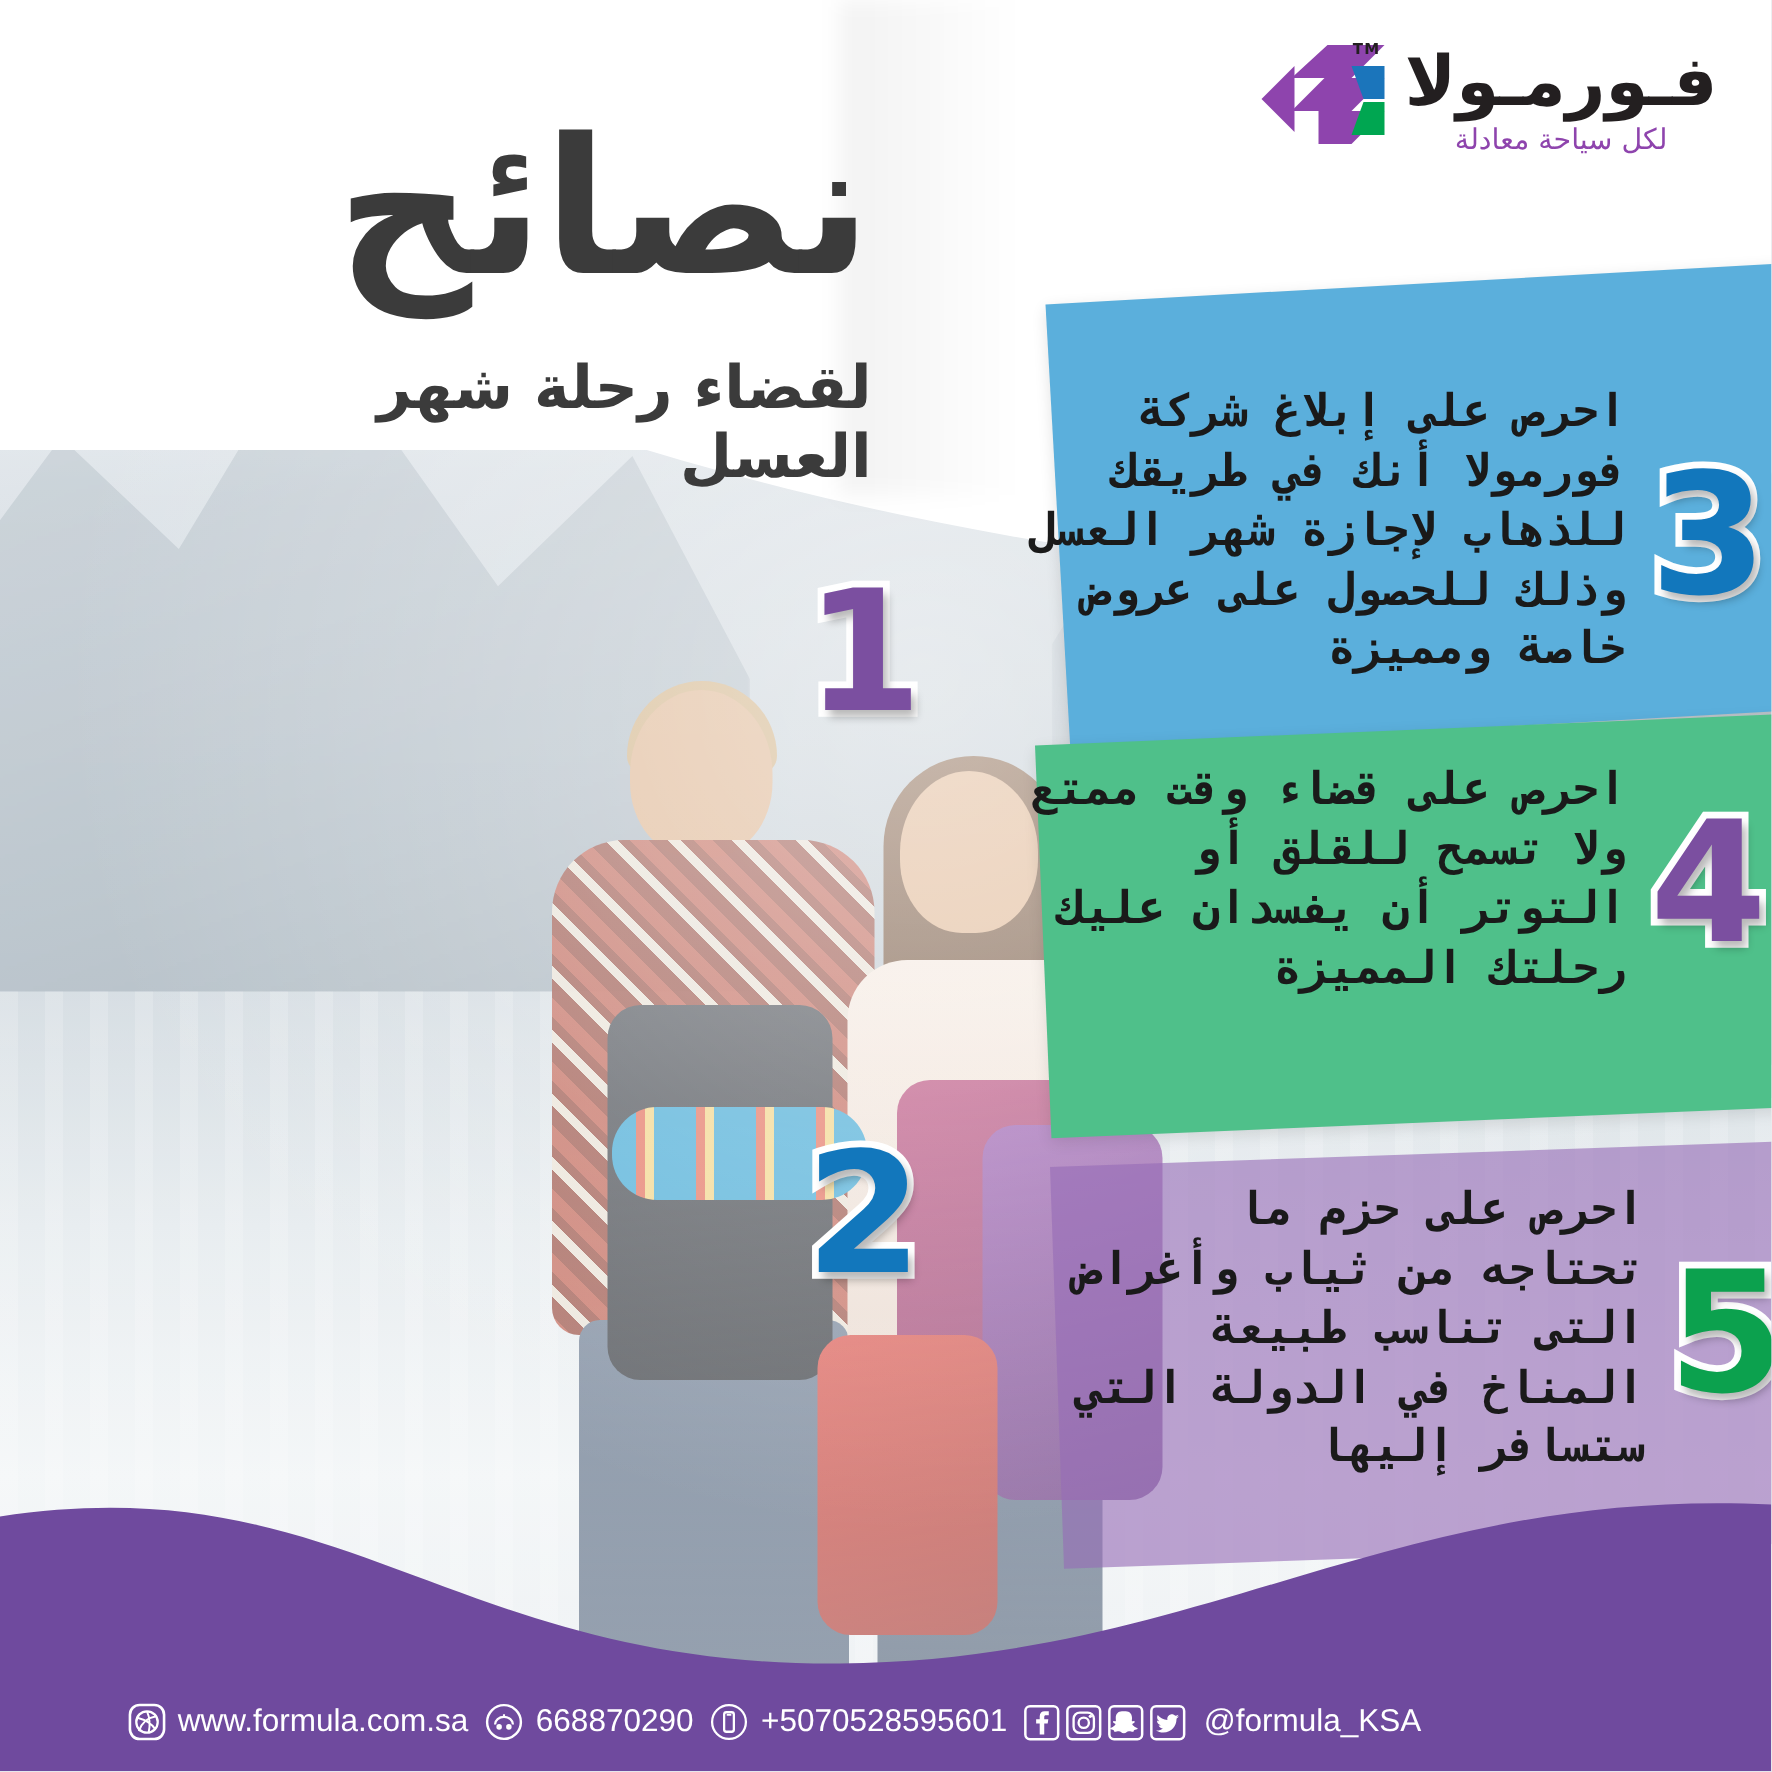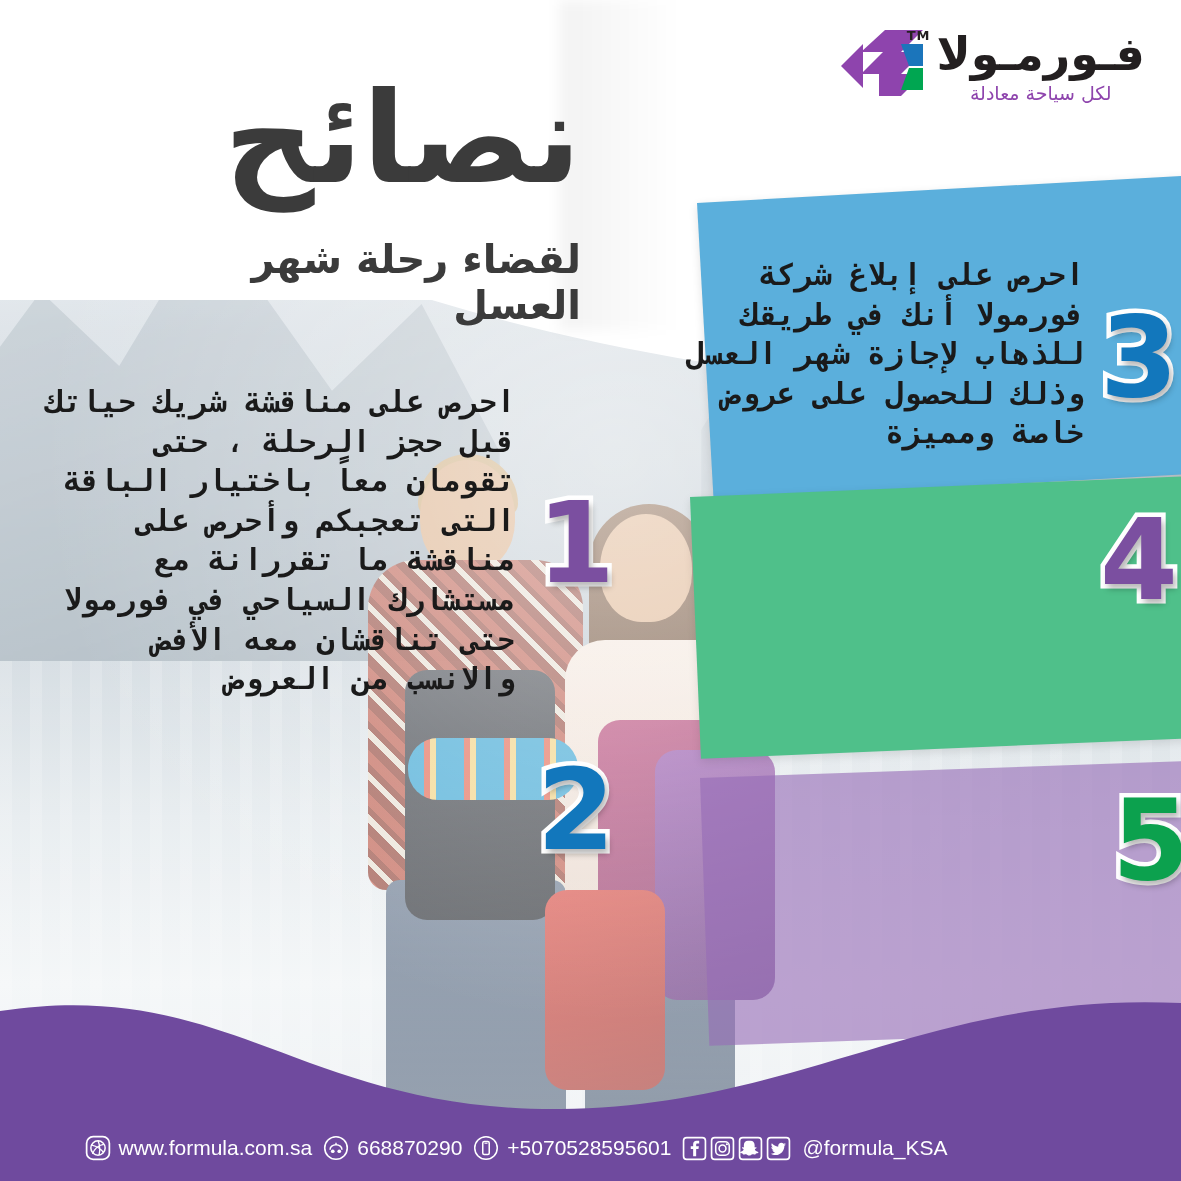--- a/index.html
+++ b/index.html
@@ -98,21 +98,21 @@
   .bottom-wave{
     position:absolute;left:0;bottom:0;width:1181px;height:200px;
     overflow:hidden;
   }
   .bottom-wave svg{display:block;width:1181px;height:200px;}
 
   
   .logo{position:absolute;right:36px;top:28px;display:flex;align-items:center;gap:12px;}
   .logo-text{text-align:center;direction:rtl;}
   .logo-word{position:relative;font-size:46px;font-weight:700;color:#231f20;line-height:1;letter-spacing:1px;white-space:nowrap;}
-  .logo-tm{position:absolute;right:100%;top:-2px;margin-right:6px;font-size:13px;color:#231f20;font-weight:700;}
+  .logo-tm{position:absolute;right:100%;top:-2px;margin-right:16px;font-size:10px;color:#231f20;font-weight:700;}
   .logo-tag{margin-top:5px;font-size:19px;color:#8e44ad;font-weight:400;white-space:nowrap;}
   .logo-mark{width:86px;height:78px;flex:0 0 auto;}
 
   
   .headline{position:absolute;right:600px;top:76px;width:450px;text-align:right;}
   .title{font-size:126px;line-height:1;font-weight:700;color:#3b3b3b;letter-spacing:-1px;}
   .subtitle{margin-top:34px;font-size:40px;font-weight:600;color:#3b3b3b;}
 
   
   .tip{position:absolute;display:flex;align-items:center;}
@@ -231,38 +231,39 @@
     <div class="title">نصائح</div>
     <div class="subtitle">لقضاء رحلة شهر العسل</div>
   </div>
 
   <div class="panel panel-3"></div>
   <div class="panel panel-4"></div>
   <div class="panel panel-5"></div>
 
   <div class="tip tip-1">
     <div class="num num-1">1</div>
-    <div class="tip-text">احرص على مناقشة شريك حياتك قبل حجز الرحلة ، حتى تقومان معاً باختيار الباقة التى تعجبكم وأحرص على مناقشة ما تقررانة مع مستشارك السياحي في فورمولا حتى تناقشان معه الأفض والانسب من العروض</div>
   </div>
 
   <div class="tip tip-2">
     <div class="num num-2">2</div>
   </div>
 
   <div class="tip tip-3">
     <div class="num num-3">3</div>
     <div class="tip-text">احرص على إبلاغ شركة فورمولا أنك في طريقك للذهاب لإجازة شهر العسل وذلك للحصول على عروض خاصة ومميزة</div>
   </div>
 
   <div class="tip tip-4">
     <div class="num num-4">4</div>
+    <div class="tip-text">احرص على قضاء وقت ممتع ولا تسمح للقلق أو التوتر أن يفسدان عليك رحلتك المميزة</div>
   </div>
 
   <div class="tip tip-5">
     <div class="num num-5">5</div>
+    <div class="tip-text">احرص على حزم ما تحتاجه من ثياب وأغراض التى تناسب طبيعة المناخ في الدولة التي ستسافر إليها</div>
   </div>
 
   <div class="bottom-wave">
     <svg viewBox="0 0 1181 200" preserveAspectRatio="none">
       <path d="M0,30 C230,-5 300,130 560,128 C800,126 930,10 1181,22 L1181,200 L0,200 Z" fill="#6f4a9e"></path>
     </svg>
   </div>
 
   <div class="footer">
 

